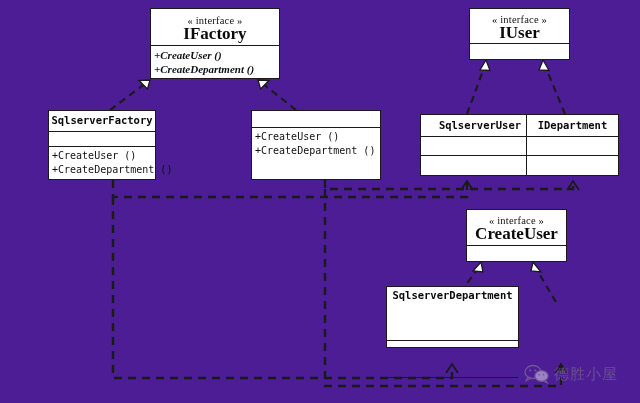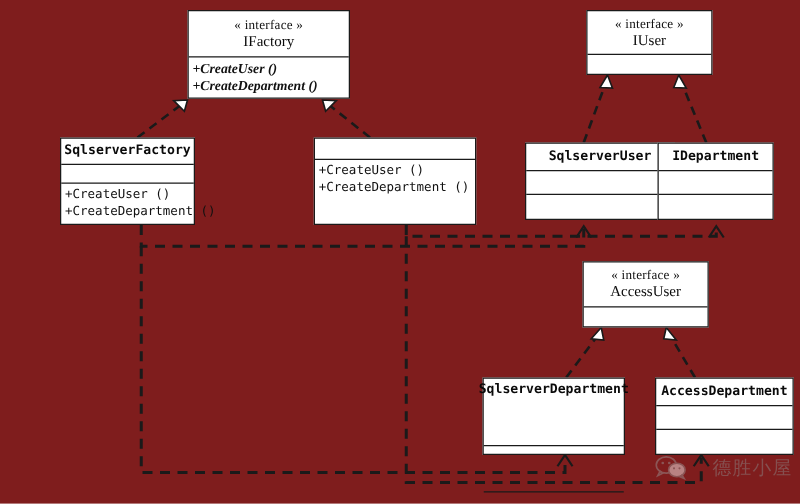--- a/index.html
+++ b/index.html
@@ -4,21 +4,21 @@
 <style>
   html, body {
     margin: 0;
     padding: 0;
     background: #ffffff;
   }
   #canvas {
     position: relative;
     width: 640px;
     height: 403px;
-    background: #7f1d1d;
+    background: #4c1d95;
     overflow: hidden;
     font-family: "Liberation Sans", sans-serif;
   }
   #uml-svg {
     position: absolute;
     left: 0;
     top: 0;
     width: 640px;
     height: 403px;
   }
@@ -57,22 +57,22 @@
   .cname {
     font-family: "DejaVu Sans Mono", monospace;
     font-size: 10.5px;
     font-weight: bold;
     color: #0a0a0a;
     line-height: 13px;
     white-space: nowrap;
   }
   .cname-iface {
     font-family: "Liberation Serif", serif;
-    font-size: 12px;
-    font-weight: normal;
+    font-size: 17px;
+    font-weight: bold;
     color: #0a0a0a;
     line-height: 13px;
     white-space: nowrap;
   }
   .cmp-members {
     padding: 2px 3px 2px 3px;
     gap: 0px;
   }
   .member {
     font-family: "DejaVu Sans Mono", monospace;
@@ -87,21 +87,21 @@
     font-style: italic;
     font-size: 11px;
     font-weight: 600;
     line-height: 14px;
   }
   .cmp-empty { }
   #watermark {
     position: absolute;
     display: flex;
     align-items: center;
-    gap: 20px;
+    gap: 4px;
     opacity: 0.45;
   }
   #wm-text {
     font-family: "DejaVu Sans", sans-serif;
     font-size: 15px;
     color: #8d8d8d;
     letter-spacing: 1px;
     white-space: nowrap;
   }
   .wm-icon { display: block; }
@@ -214,40 +214,33 @@
     <div class="cmp cmp-title" style="height:21px;">
       <div class="cname">IDepartment</div>
     </div>
     <div class="cmp cmp-empty" style="height:19px;"></div>
     <div class="cmp cmp-empty" style="height:19px;"></div>
   </div>
 
   <div class="cls-box" style="left:466px; top:209px; width:101px; height:53px;">
     <div class="cmp cmp-title" style="height:35px;">
       <div class="stereo">« interface »</div>
-      <div class="cname-iface">AccessUser</div>
-    </div>
-    <div class="cmp cmp-empty" style="height:16px;"></div>
-  </div>
-
-  <div class="cls-box" style="left:386px; top:302px; width:114px; height:62px;gap:36px;">
+      <div class="cname-iface">CreateUser</div>
+    </div>
+    <div class="cmp cmp-empty" style="height:16px;"></div>
+  </div>
+
+  <div class="cls-box" style="left:386px; top:286px; width:133px; height:62px;gap:36px;">
     <div class="cmp cmp-title" style="height:21px;">
       <div class="cname">SqlserverDepartment</div>
     </div>
     <div class="cmp cmp-empty" style="height:19px;"></div>
     <div class="cmp cmp-empty" style="height:19px;"></div>
   </div>
 
-  <div class="cls-box" style="left:524px; top:302px; width:111px; height:62px;">
-    <div class="cmp cmp-title" style="height:21px;">
-      <div class="cname">AccessDepartment</div>
-    </div>
-    <div class="cmp cmp-empty" style="height:19px;"></div>
-    <div class="cmp cmp-empty" style="height:19px;"></div>
-  </div>
 
   <div id="watermark" style="left:524px; top:364px;">
     <svg class="wm-icon" width="26" height="20" viewBox="0 0 26 20" xmlns="http://www.w3.org/2000/svg">
       <ellipse cx="9" cy="8" rx="8" ry="6.5" fill="none" stroke="#9a9a9a" stroke-width="1.3"></ellipse>
       <path d="M4 13 L2.2 16.5 L6 14.6 Z" fill="none" stroke="#9a9a9a" stroke-width="1.3"></path>
       <circle cx="6.2" cy="6.4" r="1.05" fill="#9a9a9a"></circle>
       <circle cx="11.4" cy="6.4" r="1.05" fill="#9a9a9a"></circle>
       <ellipse cx="17.5" cy="12" rx="6.6" ry="5.4" fill="#ffffff" stroke="#9a9a9a" stroke-width="1.3"></ellipse>
       <path d="M21.6 16 L23.3 18.8 L20 17.4 Z" fill="none" stroke="#9a9a9a" stroke-width="1.3"></path>
       <circle cx="15.2" cy="10.7" r="0.85" fill="#9a9a9a"></circle>

